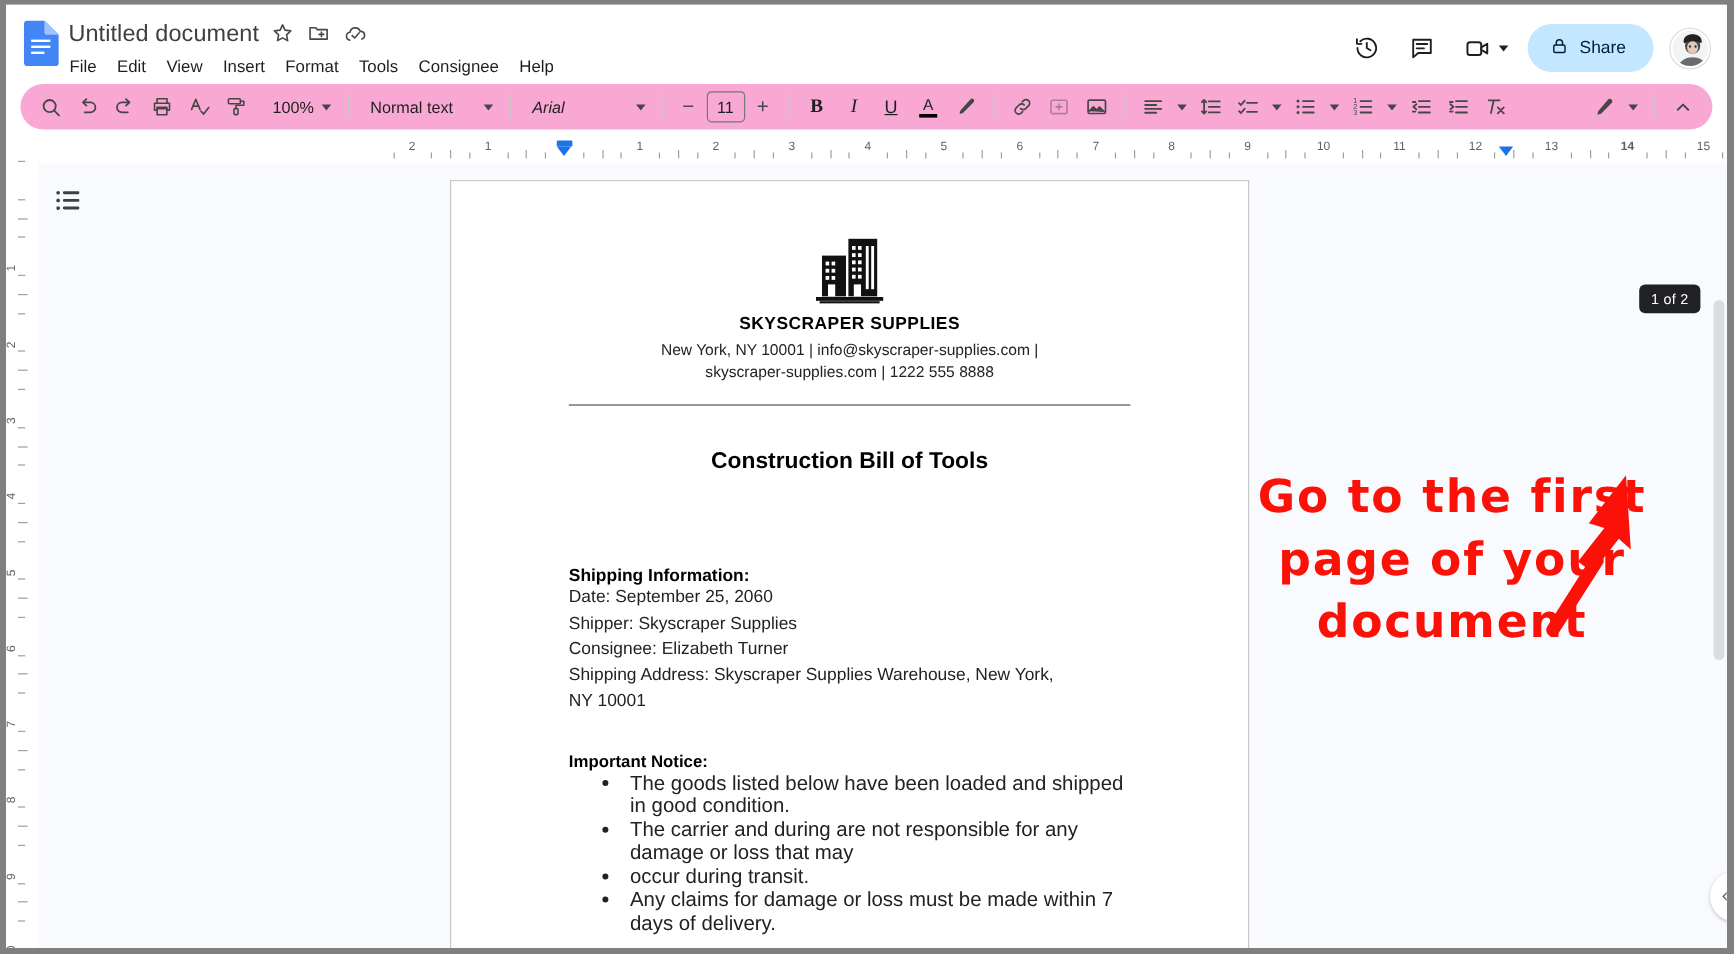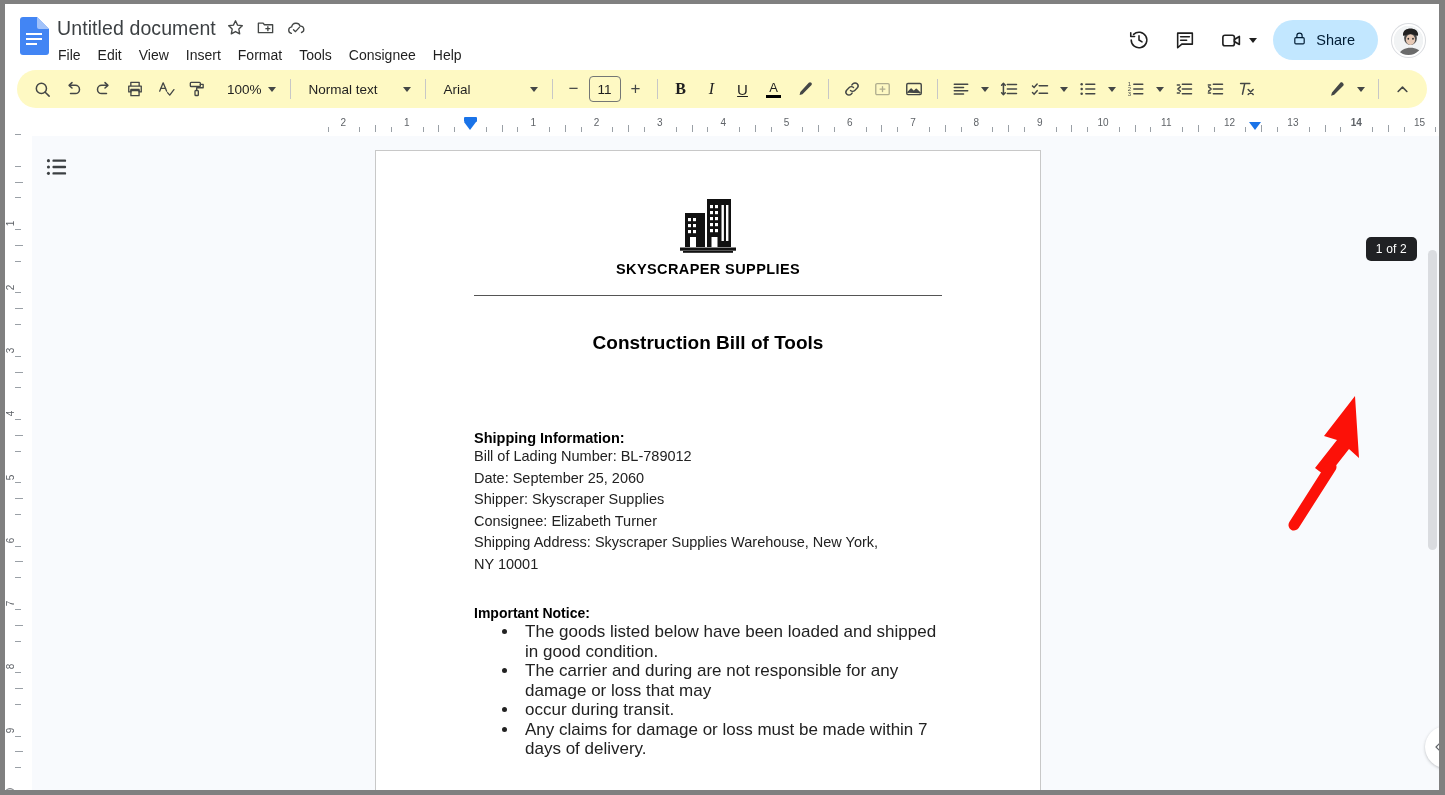--- a/index.html
+++ b/index.html
@@ -74,21 +74,21 @@
   }
   .avatar {
     width:33px; height:33px; border-radius:50%; margin-left:8px;
     overflow:hidden; background:#e8eaed; cursor:pointer;
     border:2px solid #fff; box-shadow:0 0 0 1px #dadce0;
   }
 
   
   .toolbar-wrap { padding:0 12px 6px 12px; background:#fff; }
   .toolbar {
-    background:#fef9c3; border-radius:22px; height:38px;
+    background:#f9a8d4; border-radius:22px; height:38px;
     display:flex; align-items:center; padding:0 10px;
     gap:1px;
   }
   .tb {
     min-width:30px; height:30px; border-radius:4px;
     display:flex; align-items:center; justify-content:center;
     color:#444746; cursor:pointer; flex:none;
   }
   .tb svg { display:block; }
   .tb-sep { width:1px; height:20px; background:#c7c7c7; margin:0 7px; flex:none; }
@@ -390,21 +390,21 @@
 
       <div class="tb-sep"></div>
 
       <div class="tb-dd" style="min-width:118px;">
         <span class="dd-label">Normal text</span>
         <span class="caret" style="margin-left:auto;"></span>
       </div>
 
       <div class="tb-sep"></div>
 
-      <div class="tb-dd" style="min-width:110px;">
+      <div class="tb-dd" style="min-width:110px;font-style:italic;">
         <span class="dd-label">Arial</span>
         <span class="caret" style="margin-left:auto;"></span>
       </div>
 
       <div class="tb-sep"></div>
 
       <div class="fs-group">
         <div class="fs-btn">−</div>
         <div class="fs-box">11</div>
         <div class="fs-btn">+</div>
@@ -699,27 +699,30 @@
             <rect x="12" y="33" width="3" height="3.2" fill="#fff"></rect>
             <rect x="17" y="33" width="3" height="3.2" fill="#fff"></rect>
             <rect x="14" y="40" width="6" height="10" fill="#fff"></rect>
 
             <rect x="4" y="50.5" width="56" height="3.2" fill="#111"></rect>
             <rect x="7" y="54" width="50" height="1.8" fill="#111"></rect>
           </svg>
         </div>
 
         <div class="doc-company">SKYSCRAPER SUPPLIES</div>
+        <div class="doc-contact">
+          <div>New York, NY 10001 | info@skyscraper-supplies.com |</div>
+          <div>skyscraper-supplies.com | 1222 555 8888</div>
+        </div>
         <div class="doc-rule"></div>
 
         <div class="doc-h1">Construction Bill of Tools</div>
 
         <div class="doc-section-label">Shipping Information:</div>
         <div>
-          <div class="doc-line">Bill of Lading Number: BL-789012</div>
           <div class="doc-line">Date: September 25, 2060</div>
           <div class="doc-line">Shipper: Skyscraper Supplies</div>
           <div class="doc-line">Consignee: Elizabeth Turner</div>
           <div class="doc-line">Shipping Address: Skyscraper Supplies Warehouse, New York,</div>
           <div class="doc-line">NY 10001</div>
         </div>
 
         <div class="doc-section-label2">Important Notice:</div>
         <ul class="doc-ul">
           <li>The goods listed below have been loaded and shipped in good condition.</li>
@@ -744,14 +747,19 @@
       <div class="scrollbar-thumb"></div>
     </div>
 
     <div class="collapse-btn">
       <svg width="12" height="12" viewBox="0 0 24 24" fill="none" stroke="#5f6368" stroke-width="2.4" stroke-linecap="round" stroke-linejoin="round">
         <path d="M15 5L8 12l7 7"></path>
       </svg>
     </div>
   </div>
 
+  <div class="annot-text">
+    <div>Go to the first</div>
+    <div>page of your</div>
+    <div>document</div>
+  </div>
 
 </div>
 
 </body></html>

